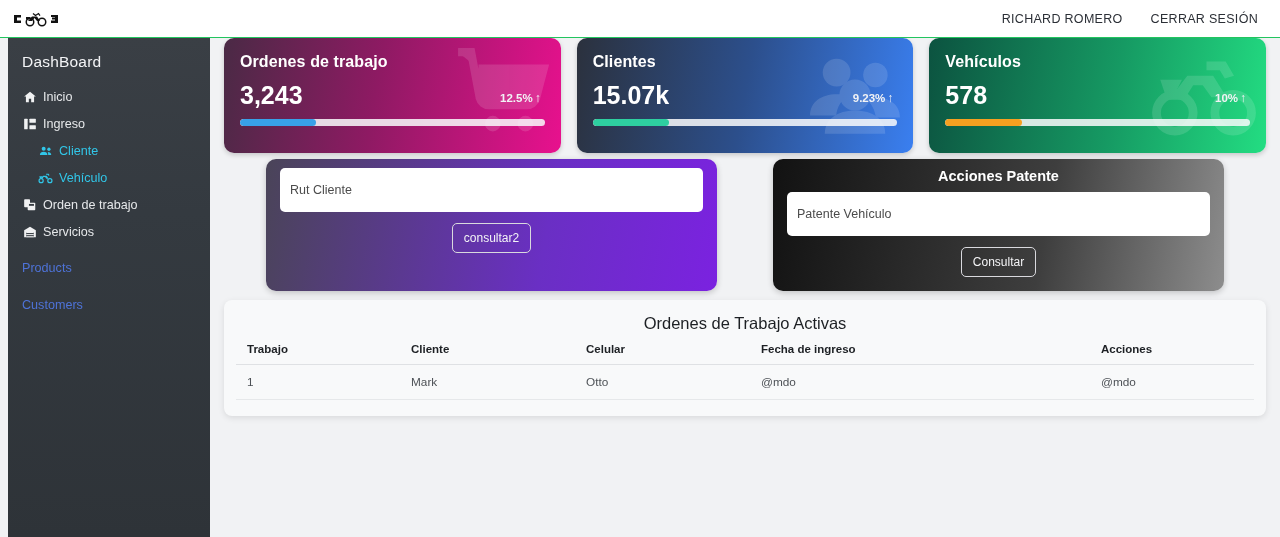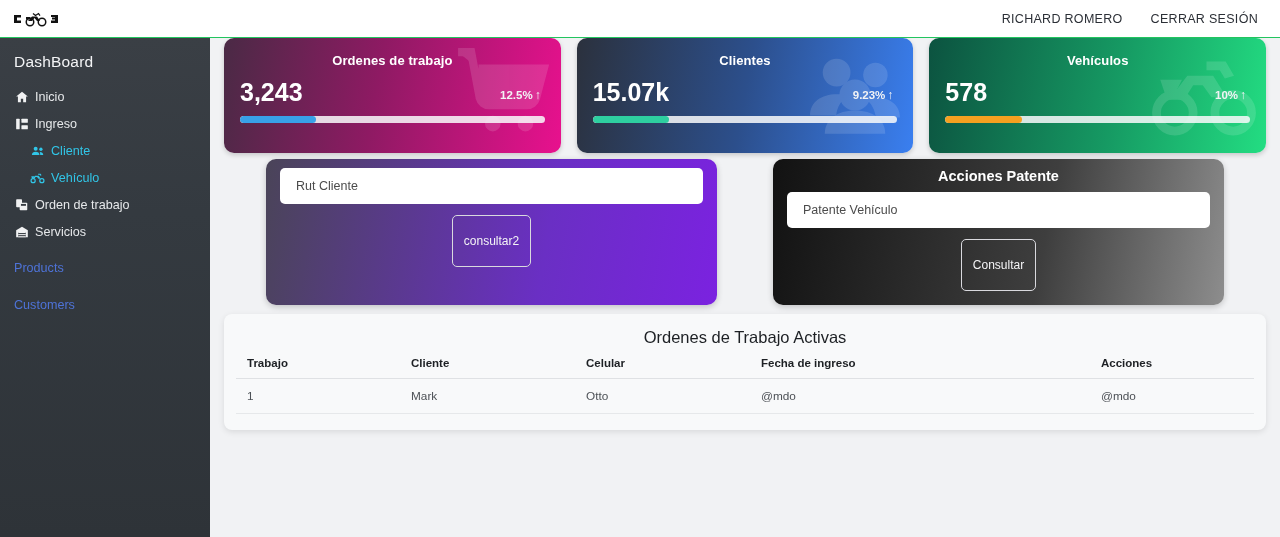--- a/index.html
+++ b/index.html
@@ -31,21 +31,21 @@
     margin-left: auto; display: flex; align-items: center;
     gap: 28px; margin-right: 22px;
   }
   .topbar-link {
     font-size: 12.5px; color: #2b2f36; letter-spacing: .3px;
     text-decoration: none; white-space: nowrap; cursor: pointer;
   }
 
   
   .sidebar {
-    position: absolute; top: 38px; left: 0;
+    position: absolute; top: 38px; left: 8px;
     width: 210px; height: 499px;
     background: linear-gradient(180deg, #3a3f45 0%, #343a40 35%, #2e3338 100%);
     color: #e9ecef;
     padding-top: 6px;
   }
   .sidebar-title {
     font-size: 15.5px; color: #f3f4f6; font-weight: 400;
     padding: 9px 0 10px 14px; letter-spacing: .2px;
   }
   .nav { padding-top: 2px; }
@@ -85,21 +85,21 @@
   .stat-card.c3 { background: linear-gradient(100deg, #0c5340 0%, #169a63 55%, #23dd82 100%); }
 
   .stat-watermark {
     position: absolute; right: 4px; top: 6px;
     opacity: .13; pointer-events: none;
   }
   .stat-watermark svg { fill: #ffffff; display: block; }
 
   .stat-title {
     position: relative; z-index: 2;
-    font-size: 13px; color: #ffffff; font-weight: 700; letter-spacing: .1px; text-align: center;
+    font-size: 16px; color: #ffffff; font-weight: 700; letter-spacing: .1px;
   }
   .stat-mid {
     position: relative; z-index: 2;
     display: flex; align-items: flex-end; justify-content: space-between;
     margin-top: 12px; padding-right: 4px;
   }
   .stat-value { font-size: 25px; color: #fff; font-weight: 700; line-height: 1; }
   .stat-delta { font-size: 11.5px; color: #f2f3f5; font-weight: 600; padding-bottom: 3px; }
   .stat-delta .arw { font-size: 12px; margin-left: 2px; }
   .progress {
@@ -116,31 +116,31 @@
     padding: 9px 14px 14px 14px;
     box-shadow: 0 2px 6px rgba(0,0,0,.2);
   }
   .consult-card.p { background: linear-gradient(100deg, #4a4458 0%, #6a2fc4 62%, #7b22e0 100%); }
   .consult-card.d { background: linear-gradient(100deg, #121212 0%, #3e3e3e 60%, #8d8d8d 100%); }
   .consult-title {
     text-align: center; color: #ffffff; font-size: 14.5px; font-weight: 700;
     padding-bottom: 8px;
   }
   .consult-input {
-    width: 100%; height: 36px; border: none; border-radius: 5px;
+    width: 100%; height: 44px; border: none; border-radius: 5px;
     background: #ffffff; color: #333; font-size: 12.5px;
-    padding: 0 16px; outline: none;
+    padding: 0 10px; outline: none;
     font-family: "Liberation Sans", sans-serif;
   }
   .consult-input::placeholder { color: #4b4b4b; opacity: 1; }
   .consult-btn-wrap { display: flex; justify-content: center; margin-top: 11px; }
   .consult-btn {
     background: transparent; border: 1px solid #d9d9de;
     color: #f4f4f6; font-size: 12px; border-radius: 5px;
-    padding: 18px 11px; cursor: pointer;
+    padding: 7px 11px; cursor: pointer;
     font-family: "Liberation Sans", sans-serif;
   }
 
   
   .table-card {
     margin-top: 9px; background: #f8f9fa; border-radius: 8px;
     box-shadow: 0 2px 6px rgba(0,0,0,.10);
     padding: 12px 12px 16px 12px;
   }
   .table-title {

